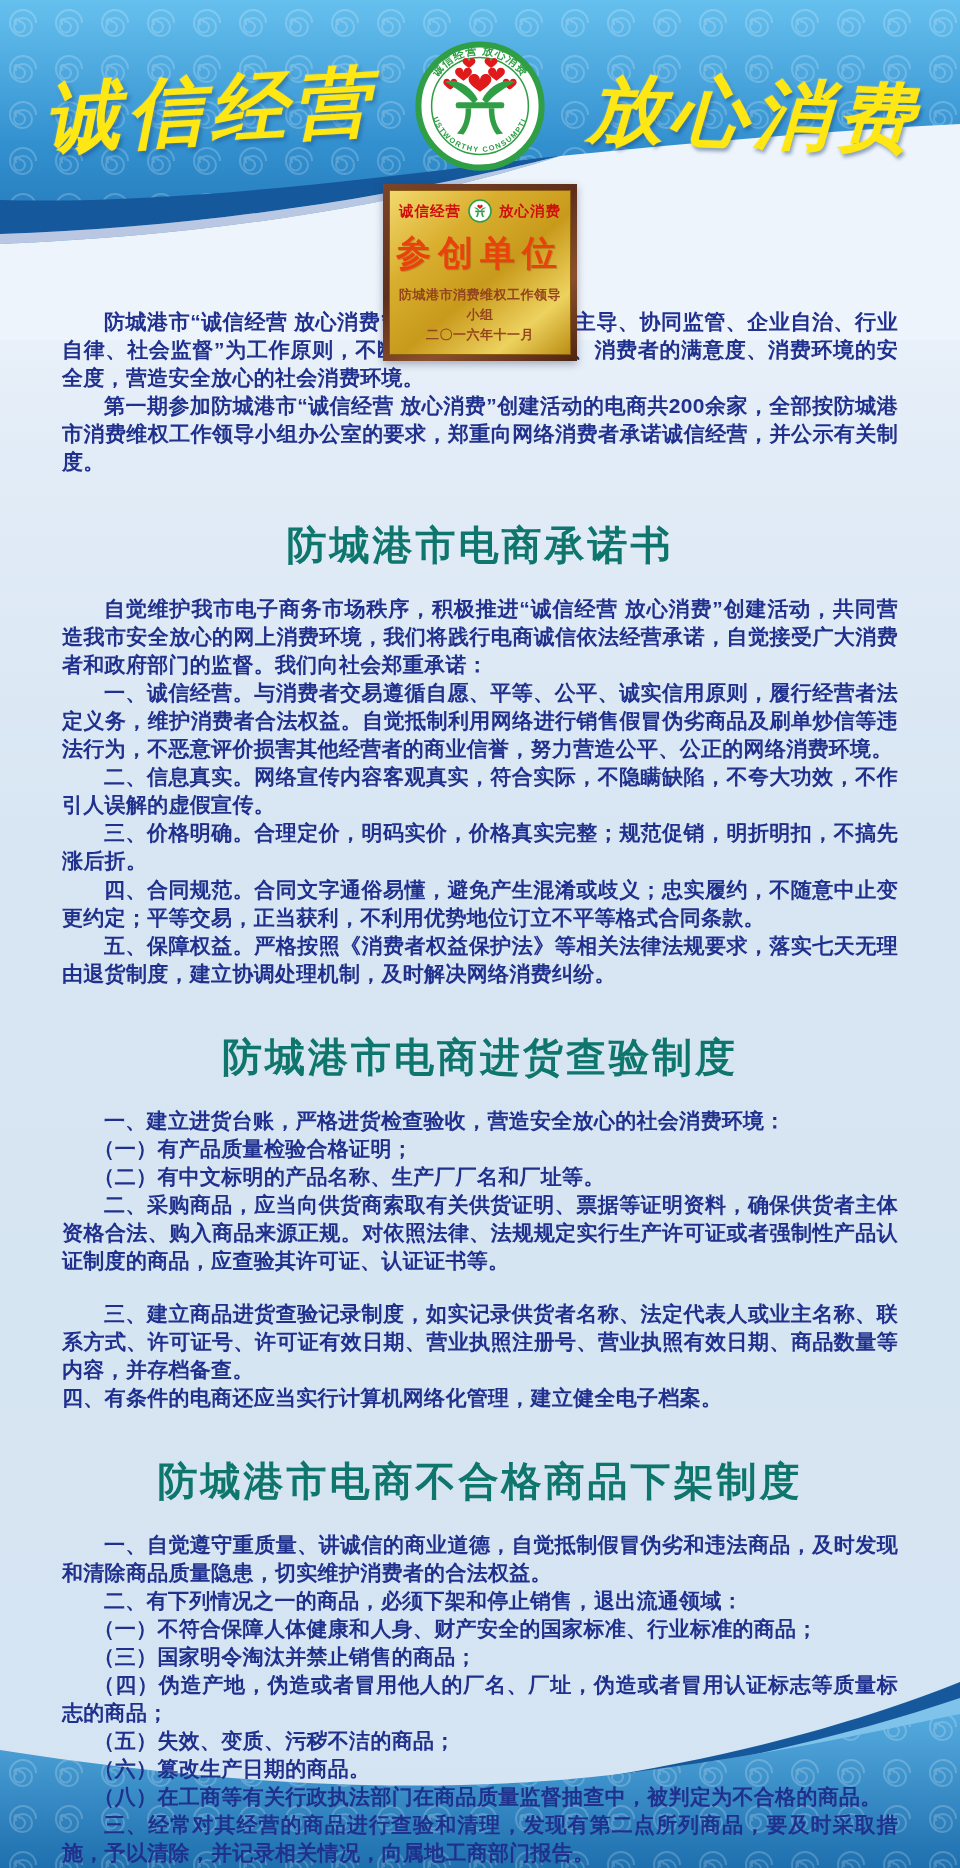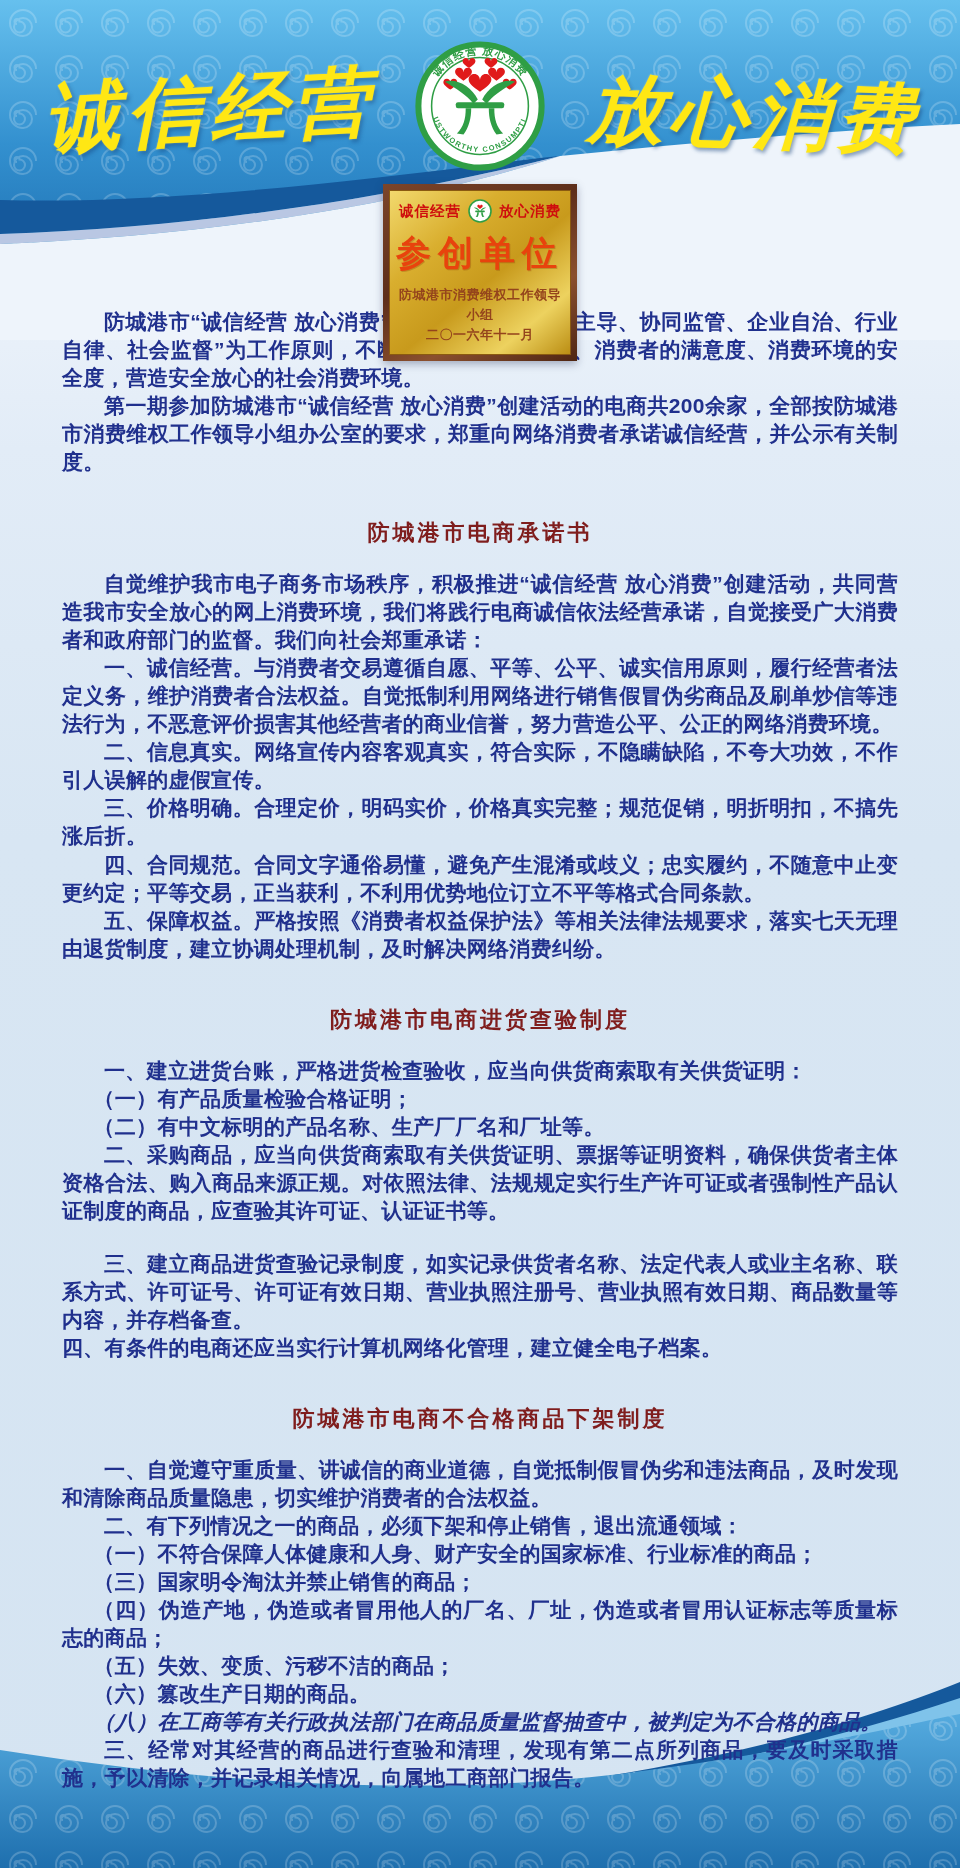--- a/index.html
+++ b/index.html
@@ -42,21 +42,21 @@
   .plaque-line{font-size:13px;font-weight:bold;color:#94441c;line-height:1.55;letter-spacing:.5px;}
 
   
   .content{position:absolute;z-index:3;top:308px;left:0;right:0;padding:0 62px;}
   .para{
     margin:0;font-size:21px;font-weight:bold;color:#20308d;
     line-height:1.335;text-align:justify;letter-spacing:.3px;
   }
   .section-title{
     margin:42px 0 22px;text-align:center;
-    font-size:22px;font-weight:bold;color:#7f1d1d;letter-spacing:3px;
+    font-size:40px;font-weight:bold;color:#0f766e;letter-spacing:3px;
   }
 
   
   .footer-svg{position:absolute;bottom:0;left:0;display:block;z-index:2;}
 </style>
 </head>
 <body>
 
 <div class="poster">
 
@@ -143,37 +143,37 @@
           <h2 class="section-title">防城港市电商承诺书</h2>
           <p class="para" style="text-indent: 2em;">自觉维护我市电子商务市场秩序，积极推进“诚信经营 放心消费”创建活动，共同营造我市安全放心的网上消费环境，我们将践行电商诚信依法经营承诺，自觉接受广大消费者和政府部门的监督。我们向社会郑重承诺：</p>
           <p class="para" style="text-indent: 2em;">一、诚信经营。与消费者交易遵循自愿、平等、公平、诚实信用原则，履行经营者法定义务，维护消费者合法权益。自觉抵制利用网络进行销售假冒伪劣商品及刷单炒信等违法行为，不恶意评价损害其他经营者的商业信誉，努力营造公平、公正的网络消费环境。</p>
           <p class="para" style="text-indent: 2em;">二、信息真实。网络宣传内容客观真实，符合实际，不隐瞒缺陷，不夸大功效，不作引人误解的虚假宣传。</p>
           <p class="para" style="text-indent: 2em;">三、价格明确。合理定价，明码实价，价格真实完整；规范促销，明折明扣，不搞先涨后折。</p>
           <p class="para" style="text-indent: 2em;">四、合同规范。合同文字通俗易懂，避免产生混淆或歧义；忠实履约，不随意中止变更约定；平等交易，正当获利，不利用优势地位订立不平等格式合同条款。</p>
           <p class="para" style="text-indent: 2em;">五、保障权益。严格按照《消费者权益保护法》等相关法律法规要求，落实七天无理由退货制度，建立协调处理机制，及时解决网络消费纠纷。</p>
         </section>
         <section>
           <h2 class="section-title">防城港市电商进货查验制度</h2>
-          <p class="para" style="text-indent: 2em;">一、建立进货台账，严格进货检查验收，应当向供货商索取有关供货证明：</p>
+          <p class="para" style="text-indent: 2em;">一、建立进货台账，严格进货检查验收，营造安全放心的社会消费环境：</p>
           <p class="para" style="text-indent: 1.5em;">（一）有产品质量检验合格证明；</p>
           <p class="para" style="text-indent: 1.5em;">（二）有中文标明的产品名称、生产厂厂名和厂址等。</p>
           <p class="para" style="text-indent: 2em;">二、采购商品，应当向供货商索取有关供货证明、票据等证明资料，确保供货者主体资格合法、购入商品来源正规。对依照法律、法规规定实行生产许可证或者强制性产品认证制度的商品，应查验其许可证、认证证书等。</p>
           <p class="para" style="text-indent: 2em; margin-top: 25px;">三、建立商品进货查验记录制度，如实记录供货者名称、法定代表人或业主名称、联系方式、许可证号、许可证有效日期、营业执照注册号、营业执照有效日期、商品数量等内容，并存档备查。</p>
           <p class="para" style="text-indent: 0px;">四、有条件的电商还应当实行计算机网络化管理，建立健全电子档案。</p>
         </section>
         <section>
           <h2 class="section-title">防城港市电商不合格商品下架制度</h2>
           <p class="para" style="text-indent: 2em;">一、自觉遵守重质量、讲诚信的商业道德，自觉抵制假冒伪劣和违法商品，及时发现和清除商品质量隐患，切实维护消费者的合法权益。</p>
           <p class="para" style="text-indent: 2em;">二、有下列情况之一的商品，必须下架和停止销售，退出流通领域：</p>
           <p class="para" style="text-indent: 1.5em;">（一）不符合保障人体健康和人身、财产安全的国家标准、行业标准的商品；</p>
           <p class="para" style="text-indent: 1.5em;">（三）国家明令淘汰并禁止销售的商品；</p>
           <p class="para" style="text-indent: 1.5em;">（四）伪造产地，伪造或者冒用他人的厂名、厂址，伪造或者冒用认证标志等质量标志的商品；</p>
           <p class="para" style="text-indent: 1.5em;">（五）失效、变质、污秽不洁的商品；</p>
           <p class="para" style="text-indent: 1.5em;">（六）篡改生产日期的商品。</p>
-          <p class="para" style="text-indent: 1.5em; font-style: italic;">（八）在工商等有关行政执法部门在商品质量监督抽查中，被判定为不合格的商品。</p>
+          <p class="para" style="text-indent: 1.5em;">（八）在工商等有关行政执法部门在商品质量监督抽查中，被判定为不合格的商品。</p>
           <p class="para" style="text-indent: 2em;">三、经常对其经营的商品进行查验和清理，发现有第二点所列商品，要及时采取措施，予以清除，并记录相关情况，向属地工商部门报告。</p>
         </section>
       </div>
   </main>
 
   <svg class="footer-svg" width="960" height="210" viewBox="0 0 960 210" aria-hidden="true">
     <defs>
       <linearGradient id="ftrGrad" x1="0" y1="0" x2="0" y2="1">
         <stop offset="0" stop-color="#55abdf"></stop>
         <stop offset="1" stop-color="#1e6fae"></stop>

